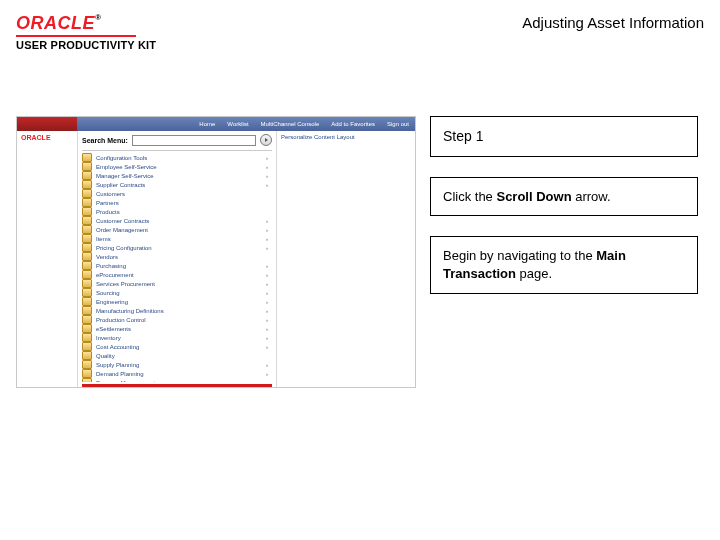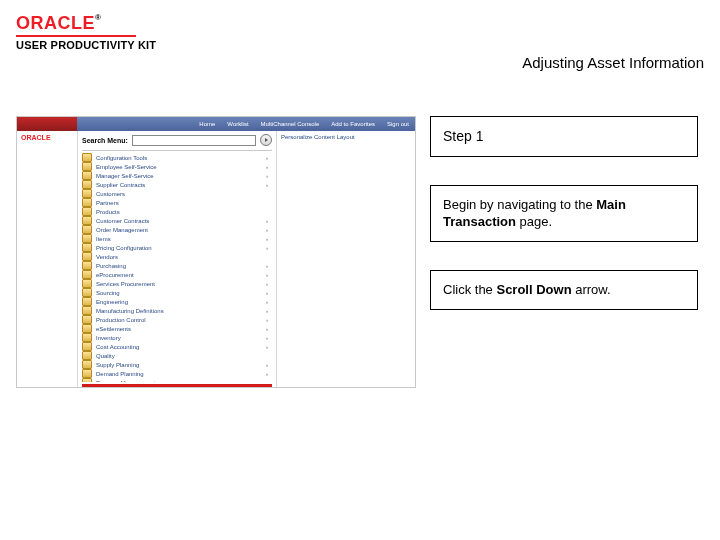--- a/index.html
+++ b/index.html
@@ -1,24 +1,24 @@
 <!DOCTYPE html>
 <html><head>
 <meta charset="utf-8">
 <style>
   html,body{margin:0;padding:0;width:720px;height:540px;background:#fff;font-family:Arial,Helvetica,sans-serif;color:#000;}
   .page{position:relative;width:720px;height:540px;}
   
   .hdr{position:absolute;left:16px;top:14px;right:16px;height:44px;display:flex;justify-content:space-between;align-items:flex-start;}
   .logo-block{display:flex;flex-direction:column;}
-  .logo-word{font-size:18px;font-weight:700;letter-spacing:0.5px;color:#ee1c25;line-height:1;}
+  .logo-word{font-size:18px;font-weight:700;letter-spacing:0.5px;color:#ee1c25;line-height:1;font-style:italic;}
   .logo-word sup{font-size:8px;vertical-align:top;color:#000;}
   .logo-bar{width:120px;height:2px;background:#ee1c25;margin:3px 0 2px 0;}
   .logo-sub{font-size:11px;font-weight:700;letter-spacing:0.2px;color:#000;}
-  .title{font-size:15px;color:#000;margin-top:40px;}
+  .title{font-size:15px;color:#000;}
   
   .shot{position:absolute;left:16px;top:116px;width:398px;height:270px;border:1px solid #c9c9c9;background:#fff;overflow:hidden;}
   .shot-top{height:14px;display:flex;}
   .shot-top .red{width:60px;background:linear-gradient(#c22727,#8e1b1b);}
   .shot-top .nav{flex:1;background:linear-gradient(#6a83b8,#4a639b);display:flex;align-items:center;justify-content:flex-end;gap:12px;padding:0 6px;}
   .shot-top .nav span{font-size:6px;color:#fff;white-space:nowrap;}
   .shot-body{display:flex;height:calc(100% - 14px);}
   .shot-left{width:60px;background:#fff;border-right:1px solid #d8d8d8;}
   .shot-left .mini-logo{font-size:7px;font-weight:700;color:#ee1c25;padding:3px 4px;}
   .shot-mid{flex:1;display:flex;}
@@ -33,21 +33,21 @@
   .menu-item{display:flex;align-items:center;height:9px;gap:4px;}
   .mi-icon{width:8px;height:7px;background:linear-gradient(#ffe39a,#e0b64e);border:0.5px solid #b68b1e;border-radius:1px;flex:0 0 auto;}
   .mi-label{font-size:6px;color:#2a4a88;white-space:nowrap;overflow:hidden;text-overflow:ellipsis;flex:1;}
   .mi-arrow{font-size:6px;color:#555;margin-right:4px;visibility:hidden;}
   .menu-item[data-has-sub="true"] .mi-arrow{visibility:visible;}
   .menu-redline{height:3px;background:#d11a1a;margin-top:2px;}
   .right-col{width:130px;border-left:1px solid #d8d8d8;padding:3px 4px;font-size:6px;color:#2a4a88;}
   .right-col .pc{display:block;}
   
   .instr{position:absolute;left:430px;top:116px;width:268px;}
-  .instr .box{border:1px solid #000;padding:10px 12px;margin-bottom:28px;font-size:13px;line-height:1.35;}
+  .instr .box{border:1px solid #000;padding:10px 12px;margin-bottom:20px;font-size:13px;line-height:1.35;}
   .instr .step{font-size:14px;}
   .instr b{font-weight:700;}
 </style>
 </head>
 <body>
 <div class="page">
 
 <div class="hdr">
   <div class="logo-block">
     <div class="logo-word"><span>ORACLE</span><sup>®</sup></div>
@@ -219,20 +219,20 @@
       </div>
     </div>
   </div>
 </div>
 
 <div class="instr">
   <div class="box step">
     <span>Step 1</span>
   </div>
   <div class="box">
+    <span>Click the </span><b>Scroll Down</b><span> arrow.</span>
+  </div>
+  <div class="box">
     <span>Begin by navigating to the </span><b>Main Transaction</b><span> page.</span>
   </div>
-  <div class="box">
-    <span>Click the </span><b>Scroll Down</b><span> arrow.</span>
-  </div>
 </div>
 
 </div>
 
 </body></html>

